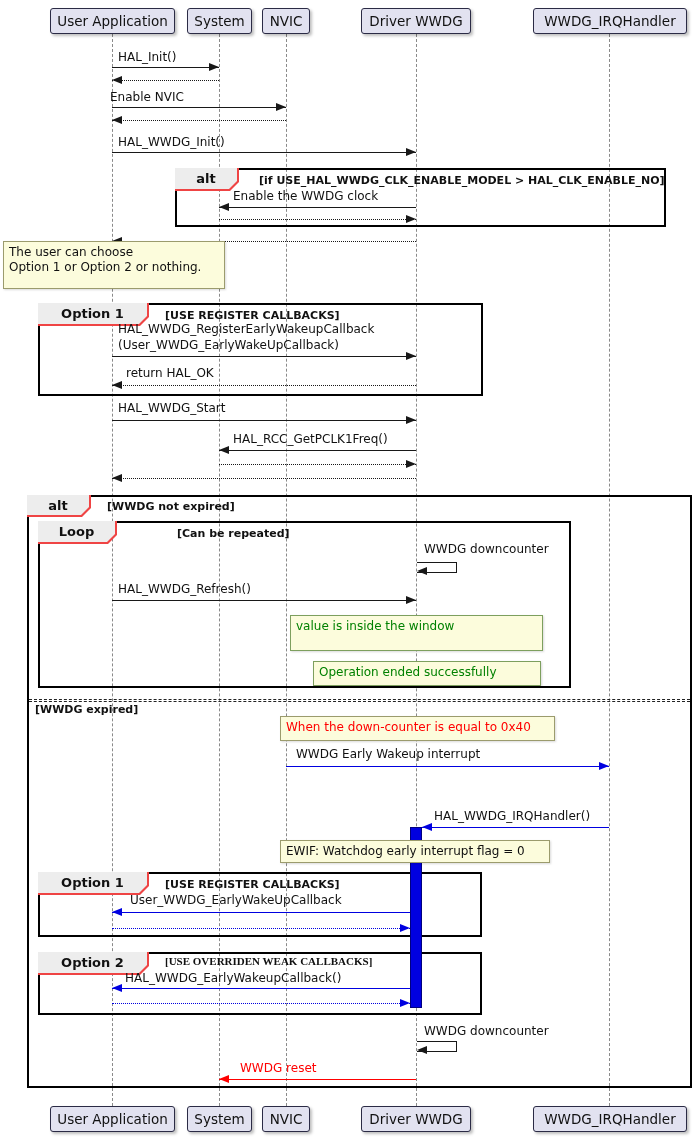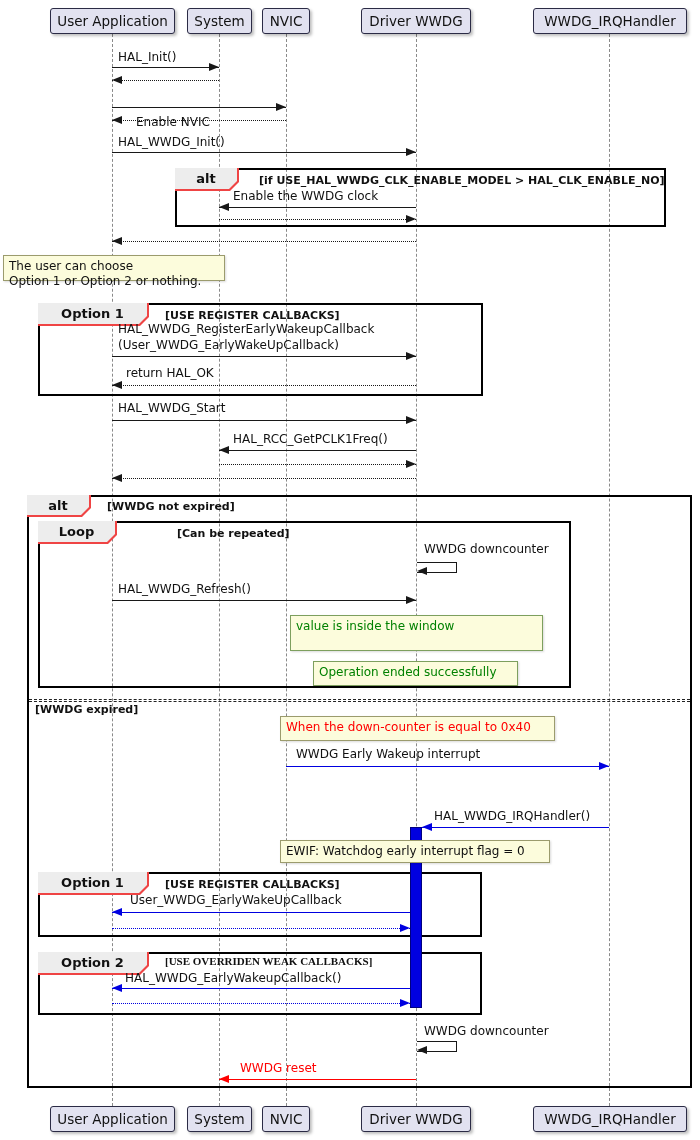--- a/index.html
+++ b/index.html
@@ -112,42 +112,42 @@
 
   <div class="activation" style="left:410px;top:827px;width:12px;height:181px;"></div>
 
   <div class="msg-label" style="left:118px;top:50px;">HAL_Init()</div>
   <div class="line" style="left:112px;top:67px;width:107px;"></div>
   <div class="arr r" style="left:209px;top:63px;"></div>
 
   <div class="line dotted" style="left:112px;top:80px;width:107px;"></div>
   <div class="arr l" style="left:112px;top:76px;"></div>
 
-  <div class="msg-label" style="left:136px;top:90px;margin-top:25px;">Enable NVIC</div>
+  <div class="msg-label" style="left:110px;top:90px;">Enable NVIC</div>
   <div class="line" style="left:112px;top:107px;width:174px;"></div>
   <div class="arr r" style="left:276px;top:103px;"></div>
 
   <div class="line dotted" style="left:112px;top:120px;width:174px;"></div>
   <div class="arr l" style="left:112px;top:116px;"></div>
 
   <div class="msg-label" style="left:118px;top:135px;">HAL_WWDG_Init()</div>
   <div class="line" style="left:112px;top:152px;width:304px;"></div>
   <div class="arr r" style="left:406px;top:148px;"></div>
 
   <div class="msg-label" style="left:233px;top:189px;">Enable the WWDG clock</div>
   <div class="line" style="left:219px;top:207px;width:197px;"></div>
   <div class="arr l" style="left:219px;top:203px;"></div>
 
   <div class="line dotted" style="left:219px;top:219px;width:197px;"></div>
   <div class="arr r" style="left:406px;top:215px;"></div>
 
   <div class="line dotted" style="left:112px;top:241px;width:304px;"></div>
   <div class="arr l" style="left:112px;top:237px;"></div>
 
-  <div class="note" style="left:3px;top:255px;width:222px;height:26px;">
+  <div class="note" style="left:3px;top:241px;width:222px;height:48px;">
     <div>The user can choose</div>
     <div>Option 1 or Option 2 or nothing.</div>
   </div>
 
   <div class="msg-label" style="left:118px;top:322px;">HAL_WWDG_RegisterEarlyWakeupCallback</div>
   <div class="msg-label" style="left:118px;top:338px;">(User_WWDG_EarlyWakeUpCallback)</div>
   <div class="line" style="left:112px;top:356px;width:304px;"></div>
   <div class="arr r" style="left:406px;top:352px;"></div>
 
   <div class="msg-label" style="left:126px;top:366px;">return HAL_OK</div>
@@ -172,21 +172,21 @@
   <div class="selfmsg" style="left:417px;top:562px;"></div>
   <div class="arr l" style="left:417px;top:567px;"></div>
 
   <div class="msg-label" style="left:118px;top:582px;">HAL_WWDG_Refresh()</div>
   <div class="line" style="left:112px;top:600px;width:304px;"></div>
   <div class="arr r" style="left:406px;top:596px;"></div>
 
   <div class="note green-t" style="left:290px;top:615px;width:253px;height:36px;">
     <div>value is inside the window</div>
   </div>
-  <div class="note green-t" style="left:313px;top:661px;width:205px;height:25px;">
+  <div class="note green-t" style="left:313px;top:661px;width:228px;height:25px;">
     <div>Operation ended successfully</div>
   </div>
 
   <div class="note red-t" style="left:280px;top:716px;width:275px;height:25px;">
     <div>When the down-counter is equal to 0x40</div>
   </div>
 
   <div class="msg-label" style="left:296px;top:747px;">WWDG Early Wakeup interrupt</div>
   <div class="line blue" style="left:286px;top:766px;width:323px;"></div>
   <div class="arr r blue" style="left:599px;top:762px;"></div>

